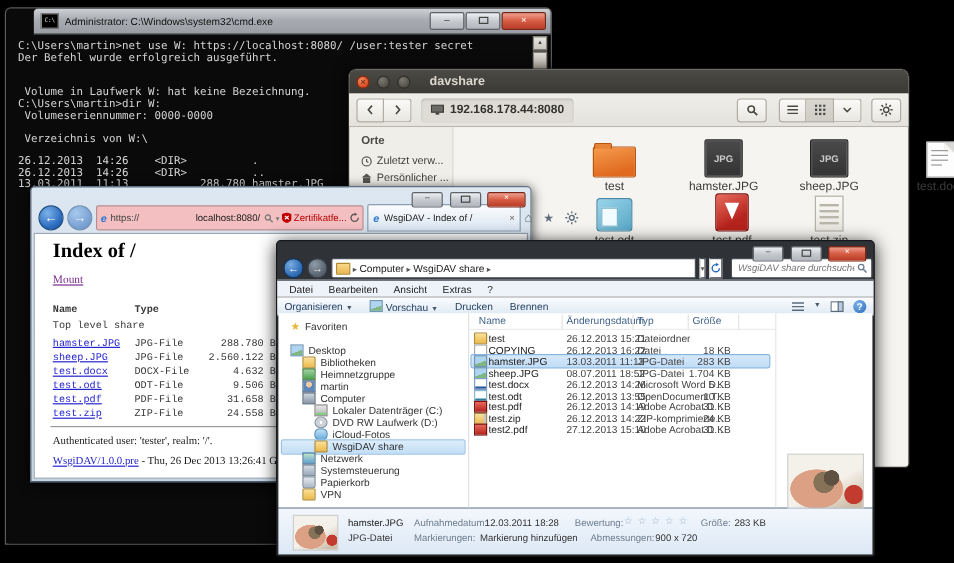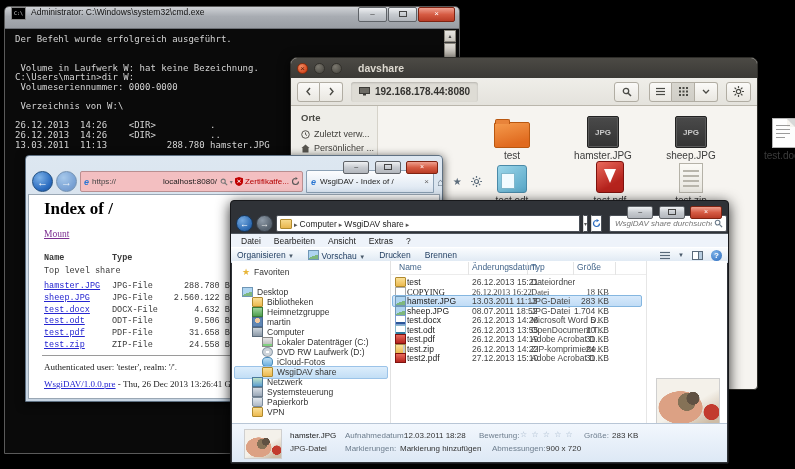--- a/index.html
+++ b/index.html
@@ -3,21 +3,21 @@
 <meta charset="utf-8">
 <style>
   html,body{margin:0;padding:0;background:#000;}
   #screen{position:relative;width:795px;height:469px;background:#000;overflow:hidden;
           font-family:"Liberation Sans",sans-serif;}
   .win{position:absolute;}
   
   #cmd{left:4px;top:6px;width:454px;height:446px;z-index:1;border:1px solid #5a5a5a;
        border-radius:5px 5px 0 0;box-shadow:0 0 8px rgba(0,0,0,.8);background:#0a0a0a;}
   .cmd-tb{height:21px;border-radius:4px 4px 0 0;background:linear-gradient(#cfd2d6,#a8acb2 45%,#9a9ea4);
-          display:flex;padding:0 4px;border-bottom:1px solid #6d7076;}
+          display:flex;align-items:center;padding:0 4px;border-bottom:1px solid #6d7076;margin-left:23px;}
   .cmd-ico{width:13px;height:11px;background:#000;border:1px solid #888;margin:0 5px 0 2px;
            color:#ddd;font-size:5px;line-height:10px;text-align:center;font-family:"DejaVu Sans Mono",monospace;}
   .cmd-title{font-size:8.5px;color:#111;flex:1;white-space:nowrap;overflow:hidden;}
   .wb{display:inline-block;width:27px;height:13px;border:1px solid #5f6368;border-radius:2px;
       background:linear-gradient(#eef0f2,#c7cbd0 50%,#b2b6bc);color:#333;font-size:8px;line-height:11px;
       text-align:center;margin-left:1px;vertical-align:middle;}
   .wb.close{width:35px;background:linear-gradient(#efa08f,#d65c44 50%,#b93c26);color:#fff;border-color:#7e2312;}
   .maxg{display:inline-block;width:6px;height:4px;border:1px solid #444;}
   .cmd-body{position:absolute;left:2px;right:2px;top:22px;bottom:0;background:#0a0a0a;
             padding:6px 0 0 8px;overflow:hidden;}
@@ -197,20 +197,21 @@
 
   <div class="win" id="cmd">
     <div class="cmd-tb">
       <span class="cmd-ico">C:\</span>
       <span class="cmd-title">Administrator: C:\Windows\system32\cmd.exe</span>
       <span class="wb">–</span>
       <span class="wb"><span class="maxg" style="display:inline-block;margin-top:3px;"></span></span>
       <span class="wb close">×</span>
     </div>
     <div class="cmd-body">
+      <div class="cline">C:\Users\martin&gt;net use W: https://localhost:8080/ /user:tester secret</div>
       <div class="cline">Der Befehl wurde erfolgreich ausgeführt.</div>
       <div class="cline"></div>
       <div class="cline"></div>
       <div class="cline"> Volume in Laufwerk W: hat keine Bezeichnung.</div>
       <div class="cline">C:\Users\martin&gt;dir W:</div>
       <div class="cline"> Volumeseriennummer: 0000-0000</div>
       <div class="cline"></div>
       <div class="cline"> Verzeichnis von W:\</div>
       <div class="cline"></div>
       <div class="cline">26.12.2013  14:26    &lt;DIR&gt;          .</div>
@@ -623,21 +624,21 @@
             <span class="x-colsep" style="left:182px;"></span>
             <span class="x-colsep" style="left:224px;"></span>
         </div>
         <div class="xrow" style="top:16px;">
             <span class="fi fi-folder"></span>
             <span class="n">test</span>
             <span class="d">26.12.2013 15:21</span>
             <span class="t">Dateiordner</span>
             <span class="s"></span>
           </div>
-        <div class="xrow" style="top:25.5px;font-family:Liberation Serif, serif;">
+        <div class="xrow" style="top:25.5px;">
             <span class="fi fi-file"></span>
             <span class="n">COPYING</span>
             <span class="d">26.12.2013 16:22</span>
             <span class="t">Datei</span>
             <span class="s">18 KB</span>
           </div>
         <div class="xrow sel" style="top:35px;">
             <span class="fi fi-img"></span>
             <span class="n">hamster.JPG</span>
             <span class="d">13.03.2011 11:13</span>

